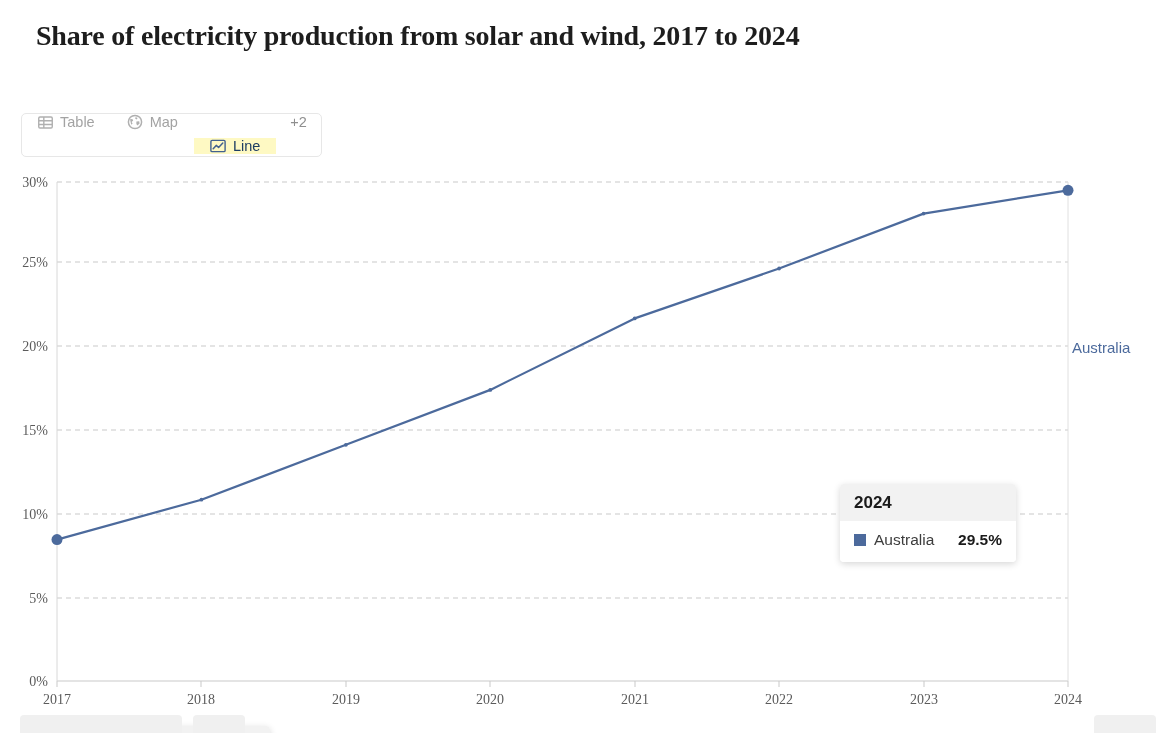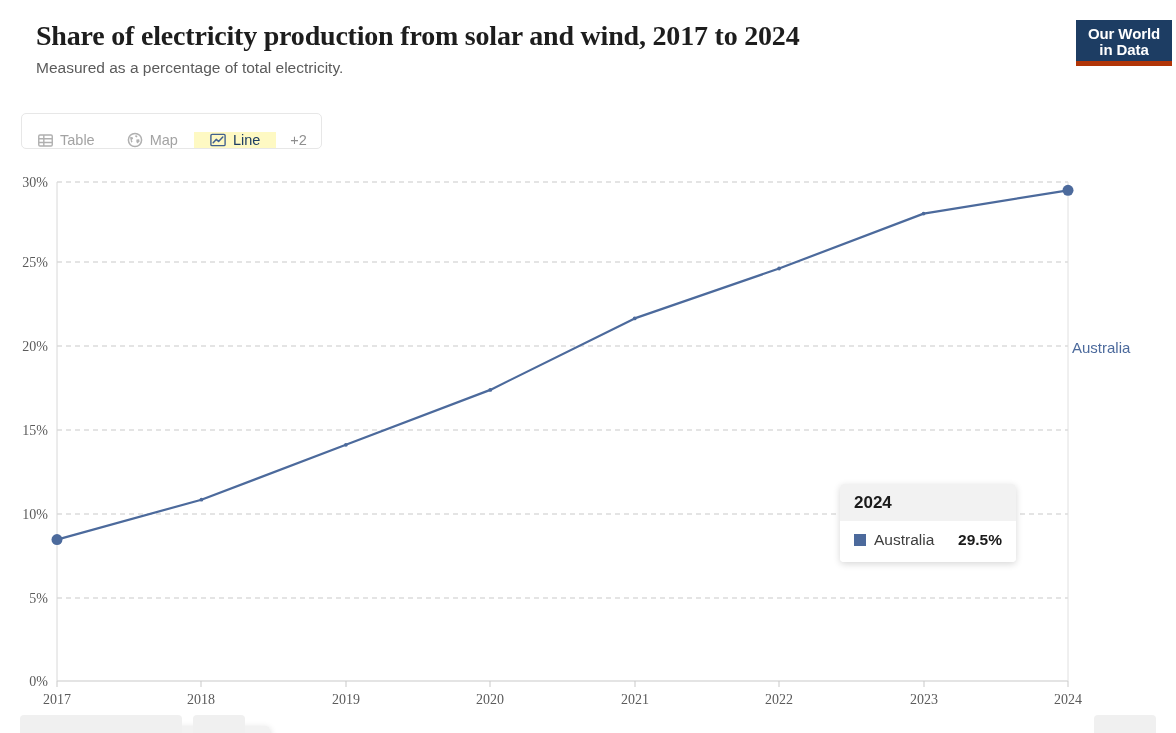--- a/index.html
+++ b/index.html
@@ -59,23 +59,23 @@
     font-weight: bold;
     font-size: 15px;
     line-height: 1.05;
     letter-spacing: -0.1px;
   }
 
   
   .tabbar {
     position: absolute;
     left: 21px; top: 113px;
-    height: 36px;
+    height: 44px;
     display: flex;
-    align-items: flex-end;
+    align-items: flex-start;
     border: 1px solid #e7e7e7;
     border-radius: 5px;
     background: #ffffff;
     overflow: hidden;
   }
   .tab {
     display: flex;
     align-items: center;
     gap: 7px;
     padding: 0 16px;
@@ -181,27 +181,22 @@
     font-size: 14px;
   }
 </style>
 </head>
 <body>
 
 <div id="root">
 
   <div class="header">
     <h1 class="chart-title">Share of electricity production from solar and wind, 2017 to 2024</h1>
-    <p class="chart-subtitle">Measured as a percentage of total electricity.</p>
   </div>
 
-  <div class="owid-logo" style="left:1076px;">
-    <span class="l1">Our World</span>
-    <span class="l2">in Data</span>
-  </div>
 
   <div class="tabbar">
     <button class="tab">
       <span class="tab-icon">
         <svg width="15" height="15" viewBox="0 0 16 16">
           <rect x="0.8" y="2.2" width="14.4" height="11.6" rx="1.3" fill="none" stroke="#b0b0b0" stroke-width="1.5"></rect>
           <line x1="0.8" y1="6.2" x2="15.2" y2="6.2" stroke="#b0b0b0" stroke-width="1.5"></line>
           <line x1="0.8" y1="10.2" x2="15.2" y2="10.2" stroke="#b0b0b0" stroke-width="1.5"></line>
           <line x1="6.2" y1="2.2" x2="6.2" y2="13.8" stroke="#b0b0b0" stroke-width="1.5"></line>
         </svg>

